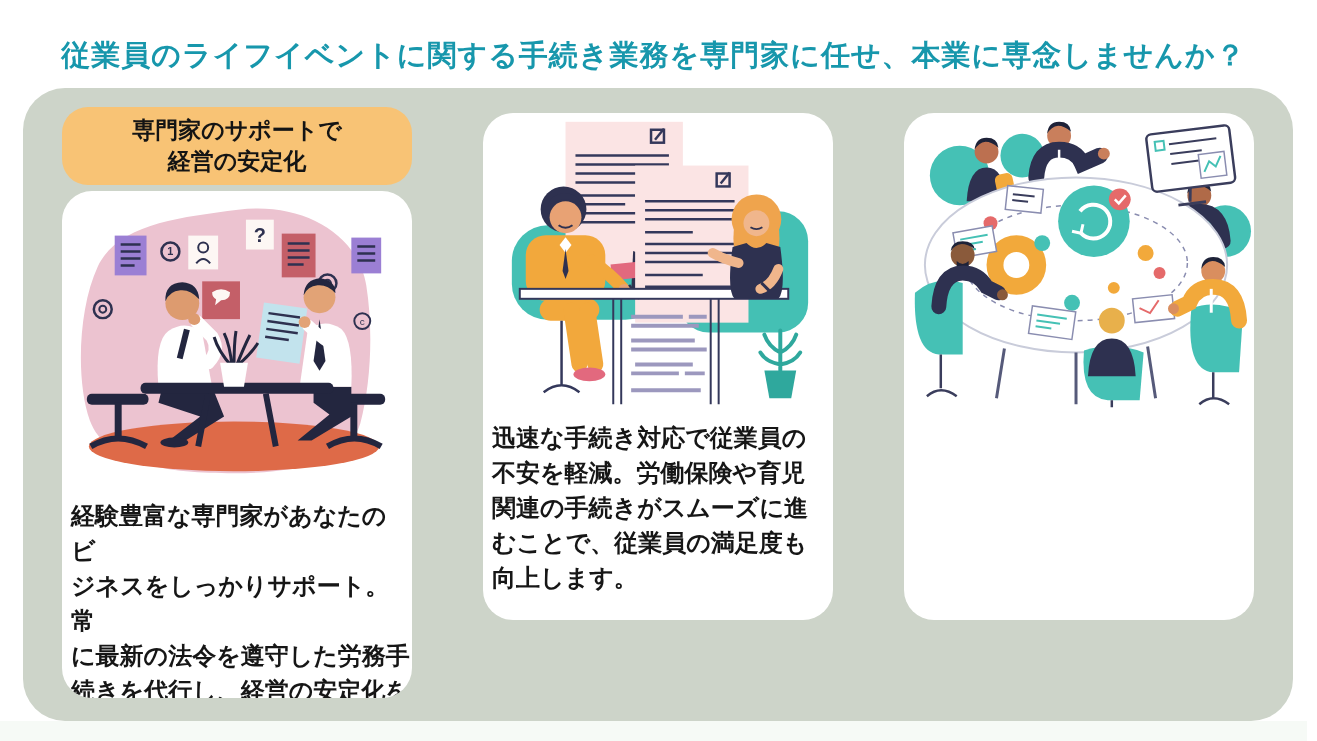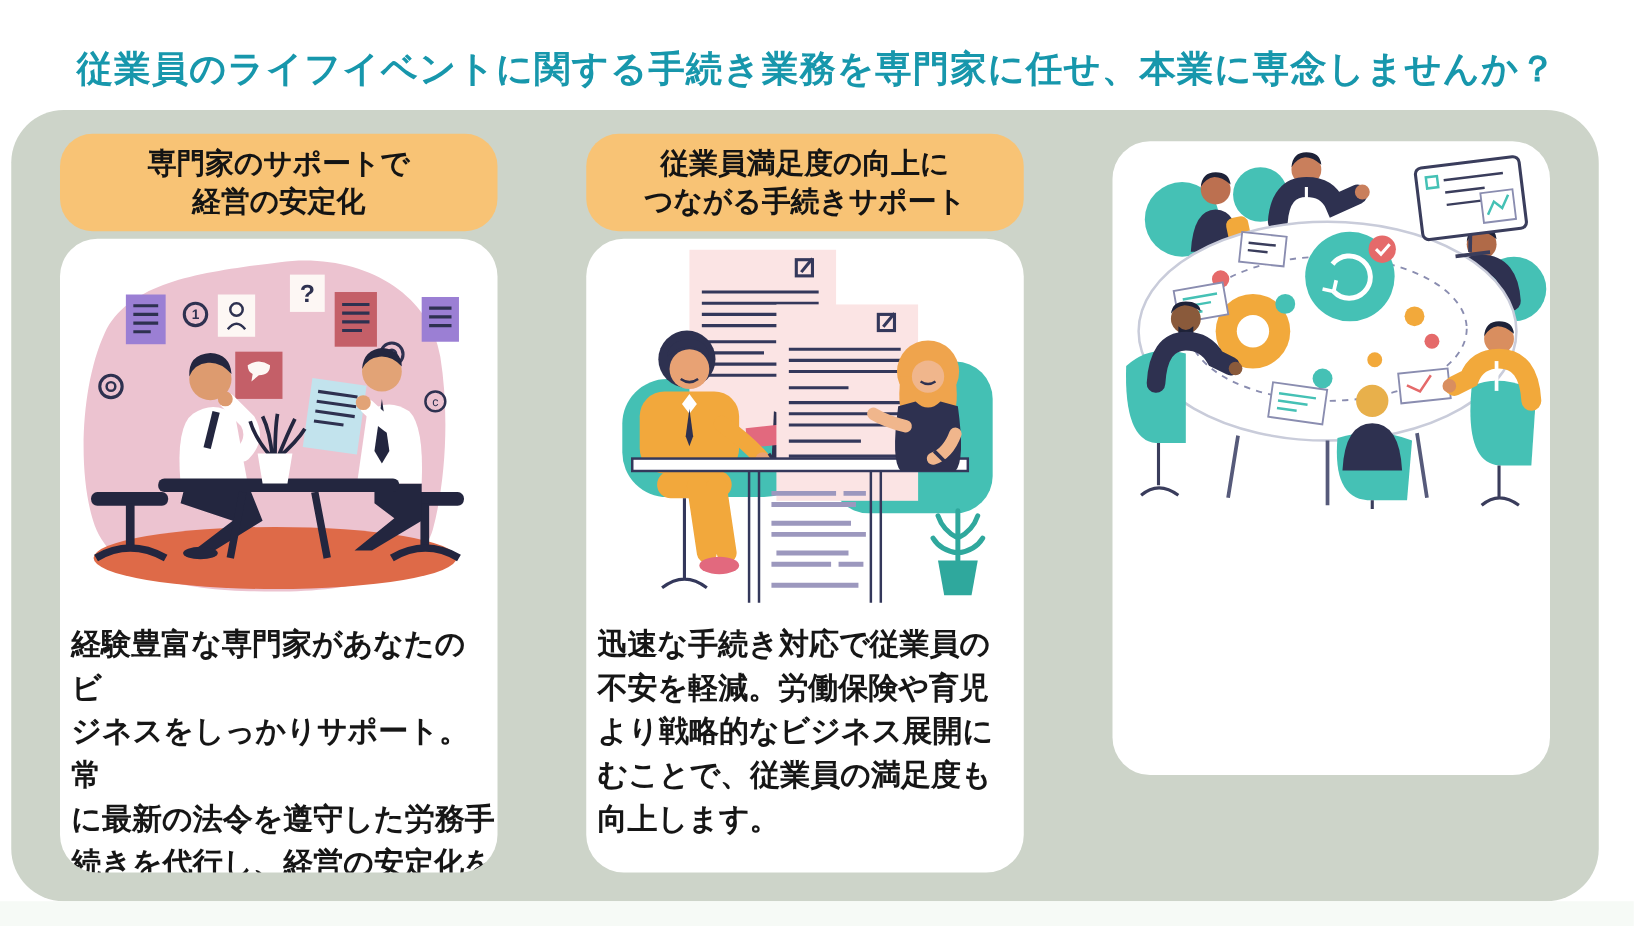--- a/index.html
+++ b/index.html
@@ -4,21 +4,21 @@
 <style>
   * { margin:0; padding:0; box-sizing:border-box; }
   html,body { width:1317px; height:741px; }
   body { background:#FFFFFF; font-family:"Liberation Sans","DejaVu Sans",sans-serif; overflow:hidden; }
   .stage { position:relative; width:1307px; height:741px; background:#FFFFFF; }
   .page-title {
     position:absolute; top:36px; left:0; width:100%;
     text-align:center; color:#1797AC; font-size:29px; font-weight:bold; letter-spacing:1px;
   }
   .panel {
-    position:absolute; top:88px; left:9px; width:1270px; height:633px;
+    position:absolute; top:88px; left:23px; width:1270px; height:633px;
     background:#CDD4C9; border-radius:42px;
   }
   .cols {
     display:flex; justify-content:space-between;
     padding:19px 39px 0 39px;
   }
   .col { width:350px; display:flex; flex-direction:column; align-items:center; }
   .badge {
     width:350px; height:78px; background:#F8C375; border-radius:26px;
     display:flex; align-items:center; justify-content:center; text-align:center;
@@ -127,22 +127,20 @@
           <div class="body-text">経験豊富な専門家があなたのビ
 ジネスをしっかりサポート。常
 に最新の法令を遵守した労務手
 続きを代行し、経営の安定化を
 図ります。安心してご相談くだ
 さい。</div>
         </div>
       </div>
 
       <div class="col">
-        <div class="badge">従業員満足度の向上に
-つながる手続きサポート</div>
         <div class="card">
           <div class="illus">
             <svg width="348" height="300" viewBox="0 0 350 300">
               <rect x="28" y="112" width="150" height="95" rx="36" fill="#44C0B4"></rect>
               <rect x="196" y="98" width="130" height="122" rx="30" fill="#44C0B4"></rect>
               <g>
                 <rect x="82" y="8" width="118" height="152" fill="#FBE4E4"></rect>
                 <rect x="168" y="16" width="13" height="13" fill="none" stroke="#34385B" stroke-width="2.5"></rect>
                 <path d="M172 26 L181 15" stroke="#34385B" stroke-width="2.5"></path>
                 <path d="M92 42 H186 M92 51 H186 M92 60 H186 M92 69 H170 M92 82 H152 M92 91 H142 M92 100 H186 M92 109 H160" stroke="#34385B" stroke-width="2.5"></path>
@@ -187,21 +185,21 @@
                 <path d="M279 170 L287 178" stroke="#2E3150" stroke-width="3"></path>
               </g>
               <g>
                 <path d="M298 258 V218 M298 240 Q286 234 282 222 M298 240 Q310 234 314 222 M298 252 Q284 250 278 240 M298 252 Q312 250 318 240" stroke="#2FA89D" stroke-width="4" fill="none" stroke-linecap="round"></path>
                 <path d="M282 258 H314 L309 286 H287 Z" fill="#2FA89D"></path>
               </g>
             </svg>
           </div>
           <div class="body-text">迅速な手続き対応で従業員の
 不安を軽減。労働保険や育児
-より戦略的なビジネス展開に
+関連の手続きがスムーズに進
 むことで、従業員の満足度も
 向上します。</div>
         </div>
       </div>
 
       <div class="col">
         <div class="card">
           <div class="illus">
             <svg width="348" height="300" viewBox="0 0 350 300">
               <g fill="#45C1B5">

